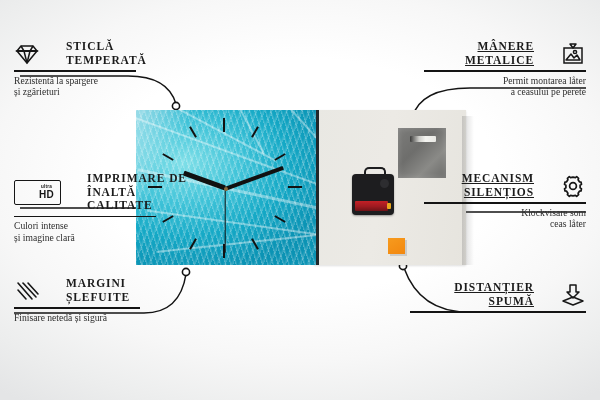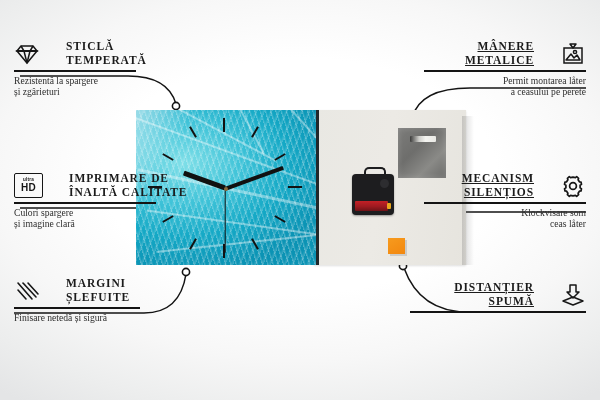--- a/index.html
+++ b/index.html
@@ -34,21 +34,21 @@
     margin-top:3px;white-space:pre-line;font-family:"Liberation Serif",serif;
   }
   .feat.right .sub{text-align:right;}
 
   .ico{width:26px;height:24px;flex:0 0 auto;display:block;}
   .ico svg{display:block;width:100%;height:100%;}
 
   .hd-badge{
     width:27px;height:23px;border:1.6px solid #161616;border-radius:2px;
     display:flex;flex-direction:column;align-items:center;justify-content:center;
-    flex:0 0 auto;font-family:"Liberation Sans",sans-serif;color:#161616;
+    flex:0 0 auto;font-family:"Liberation Sans",sans-serif;color:#161616;padding-left:18px;
   }
   .hd-badge .u{font-size:4.6px;line-height:4.6px;letter-spacing:.2px;font-weight:700;}
   .hd-badge .h{font-size:10px;line-height:10px;font-weight:700;letter-spacing:.3px;}
 
   
   .product{position:absolute;left:136px;top:110px;width:330px;height:155px;}
 
   .backpanel{
     position:absolute;left:178px;top:0;width:152px;height:155px;
     background:linear-gradient(100deg,#e9e8e3 0%,#eceae5 45%,#e6e4de 100%);
@@ -218,21 +218,21 @@
   <div class="feat left" style="left:14px;top:172px;width:176px;">
     <div class="head">
       <span class="hd-badge">
         <span class="u">ultra</span>
           <span class="h">HD</span>
       </span>
       <span class="ttl">IMPRIMARE DE
 ÎNALTĂ CALITATE</span>
     </div>
     <div class="rule" style="width:142px;"></div>
-    <div class="sub">Culori spargere
+    <div class="sub">Culori intense
 și imagine clară</div>
   </div>
 
   <div class="feat left" style="left:14px;top:277px;width:160px;">
     <div class="head">
       <span class="ico">
         <svg viewBox="0 0 26 24">
             <g fill="none" stroke="#161616" stroke-width="1.6" stroke-linecap="round">
           <path d="M4,4 L18,20"></path>
               <path d="M9,4 L22,18"></path>

